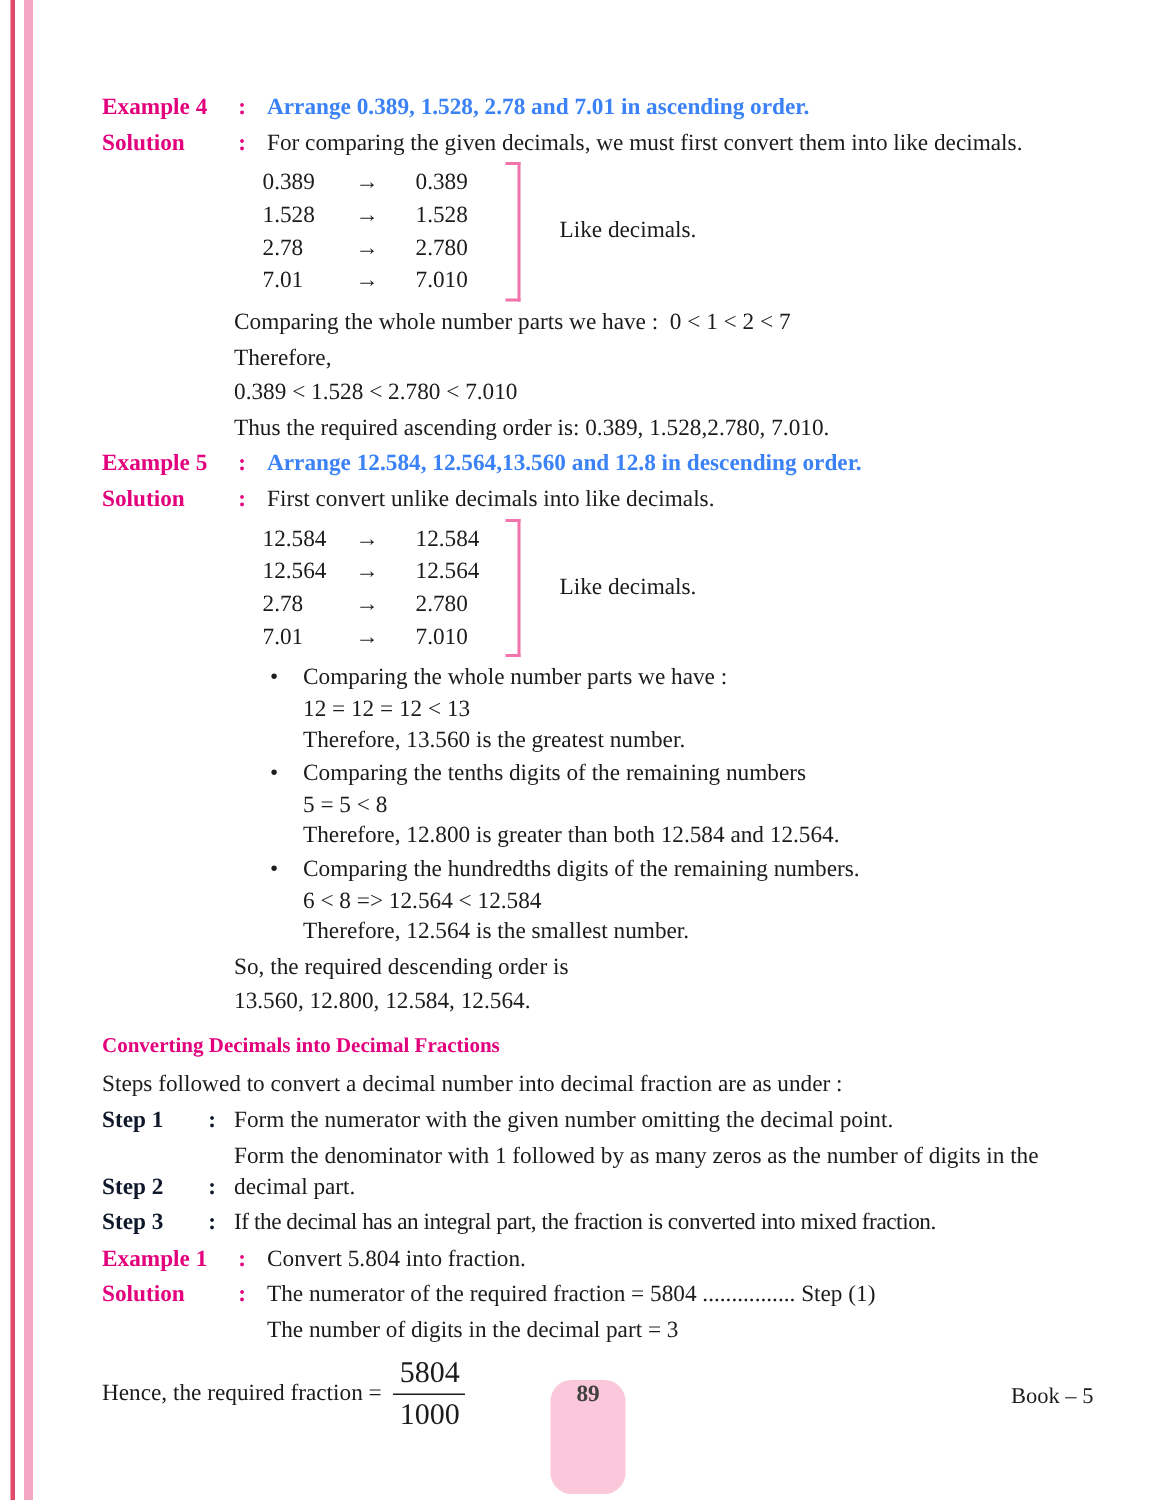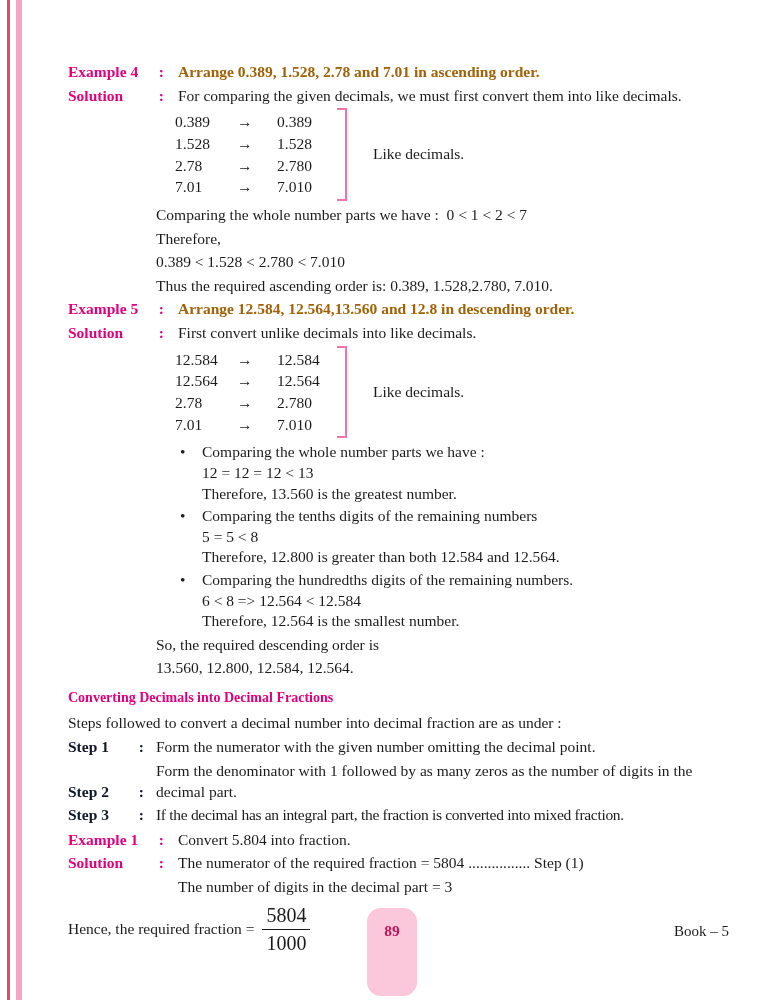--- a/index.html
+++ b/index.html
@@ -10,21 +10,21 @@
     font-size:15.5px;
     color:#1b1b1b;
     position:relative;
     overflow:hidden;
     line-height:1.33;
   }
   .strip { position:absolute; top:0; bottom:0; }
   .strip-outer { left:7px; width:3px; background:#e04a68; }
   .strip-inner { left:16px; width:6px; background:#f4a6c3; }
   .content { position:absolute; left:68px; top:62px; width:660px; }
-  .magenta { color:#a16207; }
+  .magenta { color:#3b82f6; }
   .bold { font-weight:bold; }
   .row { display:flex; align-items:flex-end; margin-bottom:3px; }
   .lbl { flex:0 0 110px; display:flex; justify-content:space-between; padding-right:14px; font-weight:bold; color:#e2007d; }
   .lbl-step { flex:0 0 88px; display:flex; justify-content:space-between; padding-right:12px; font-weight:bold; color:#0f172a; }
   .bdy { flex:1; }
   .conv { display:flex; align-items:stretch; margin:5px 0 7px 107px; }
   .conv-rows { display:flex; flex-direction:column; }
   .conv-row { display:flex; line-height:1.4; }
   .c-from { width:62px; }
   .c-arr { width:40px; }
@@ -39,24 +39,24 @@
   .b-line { margin-left:22px; }
   .sec-head { font-size:14px; font-weight:bold; color:#e2007d; margin:10px 0 5px 0; }
   .plain { margin-bottom:4px; }
   .tight { letter-spacing:-0.3px; }
   .hence { display:flex; align-items:center; margin-top:5px; }
   .frac { display:inline-flex; flex-direction:column; align-items:center; font-size:20px; line-height:1.25; margin-left:8px; }
   .frac-num { border-bottom:1.4px solid #1b1b1b; padding:0 4px 1px; }
   .frac-den { padding-top:1px; }
   .badge {
     position:absolute; left:50%; transform:translateX(-50%);
-    bottom:4px; width:50px; height:88px;
+    bottom:4px; width:50px; height:76px;
     background:#fbc7da; border-radius:14px;
-    text-align:center; padding-top:13px;
-    font-weight:bold; font-size:15.5px; color:#be185d;
+    text-align:center; 
+    font-weight:bold; font-size:15.5px; color:#404040;
   }
   .book { position:absolute; right:55px; bottom:58px; font-size:15px; color:#1b1b1b; }
 </style>
 </head>
 <body>
 
 <div>
   <div class="strip strip-outer"></div>
   <div class="strip strip-inner"></div>
 

